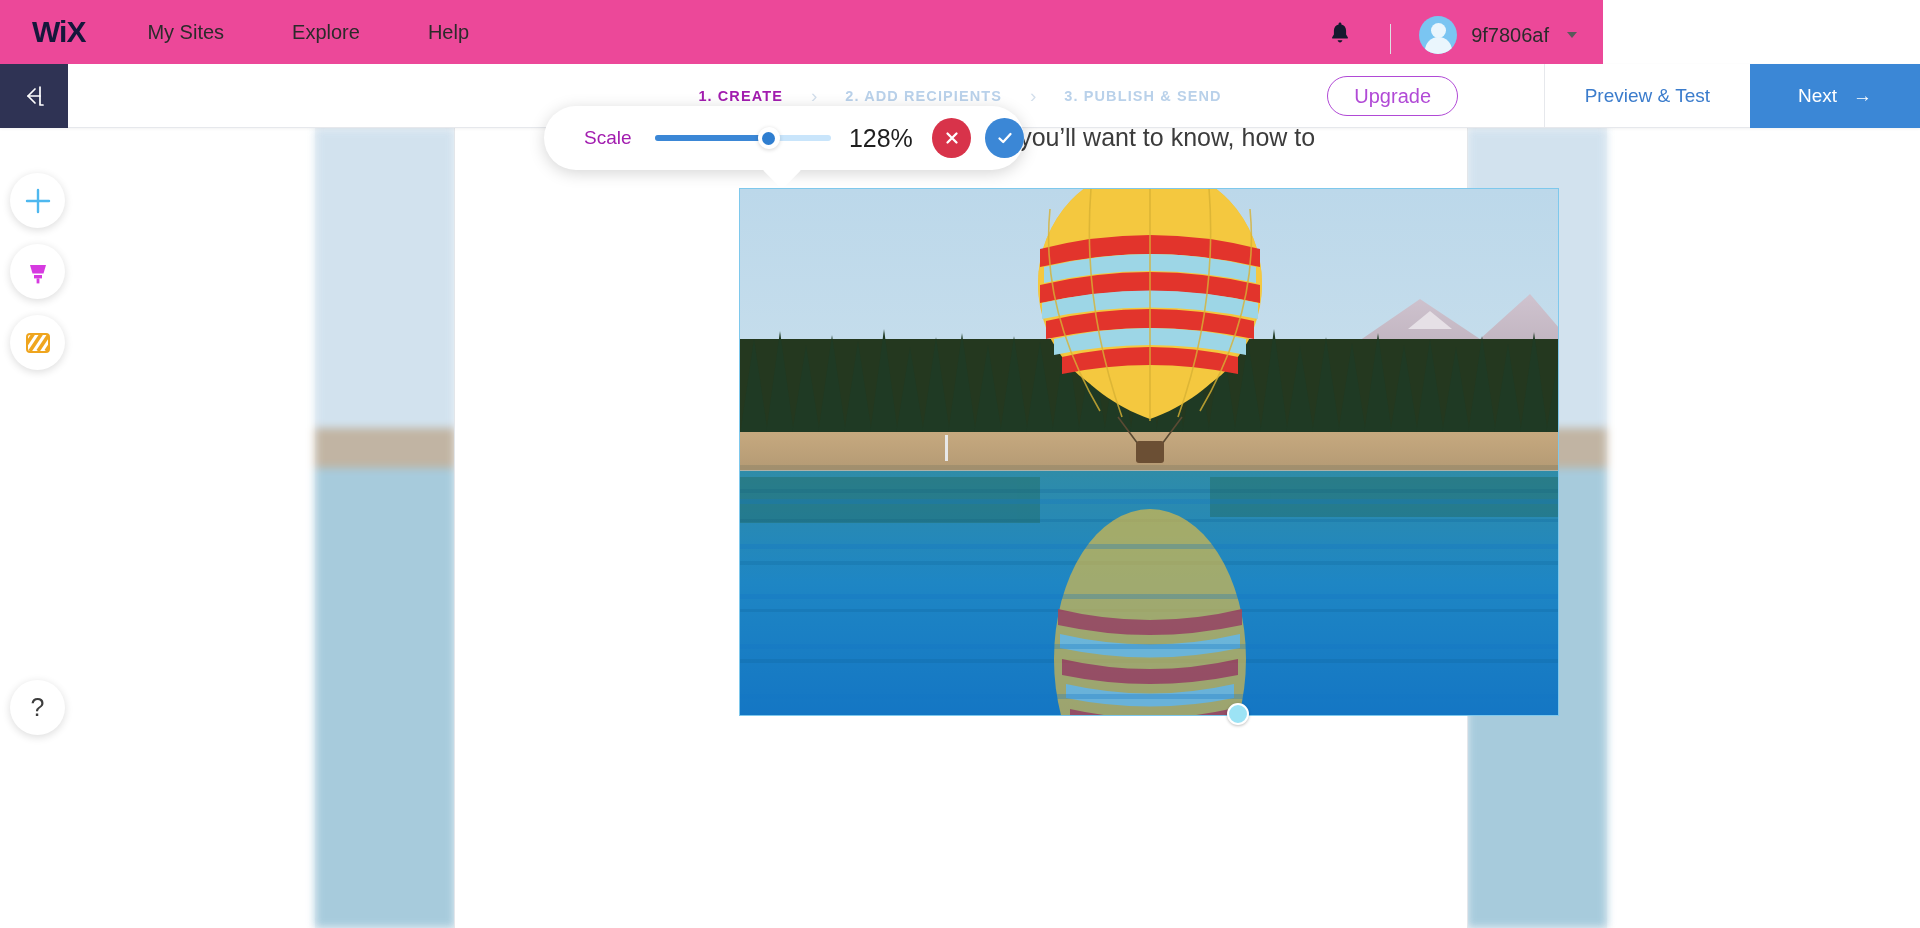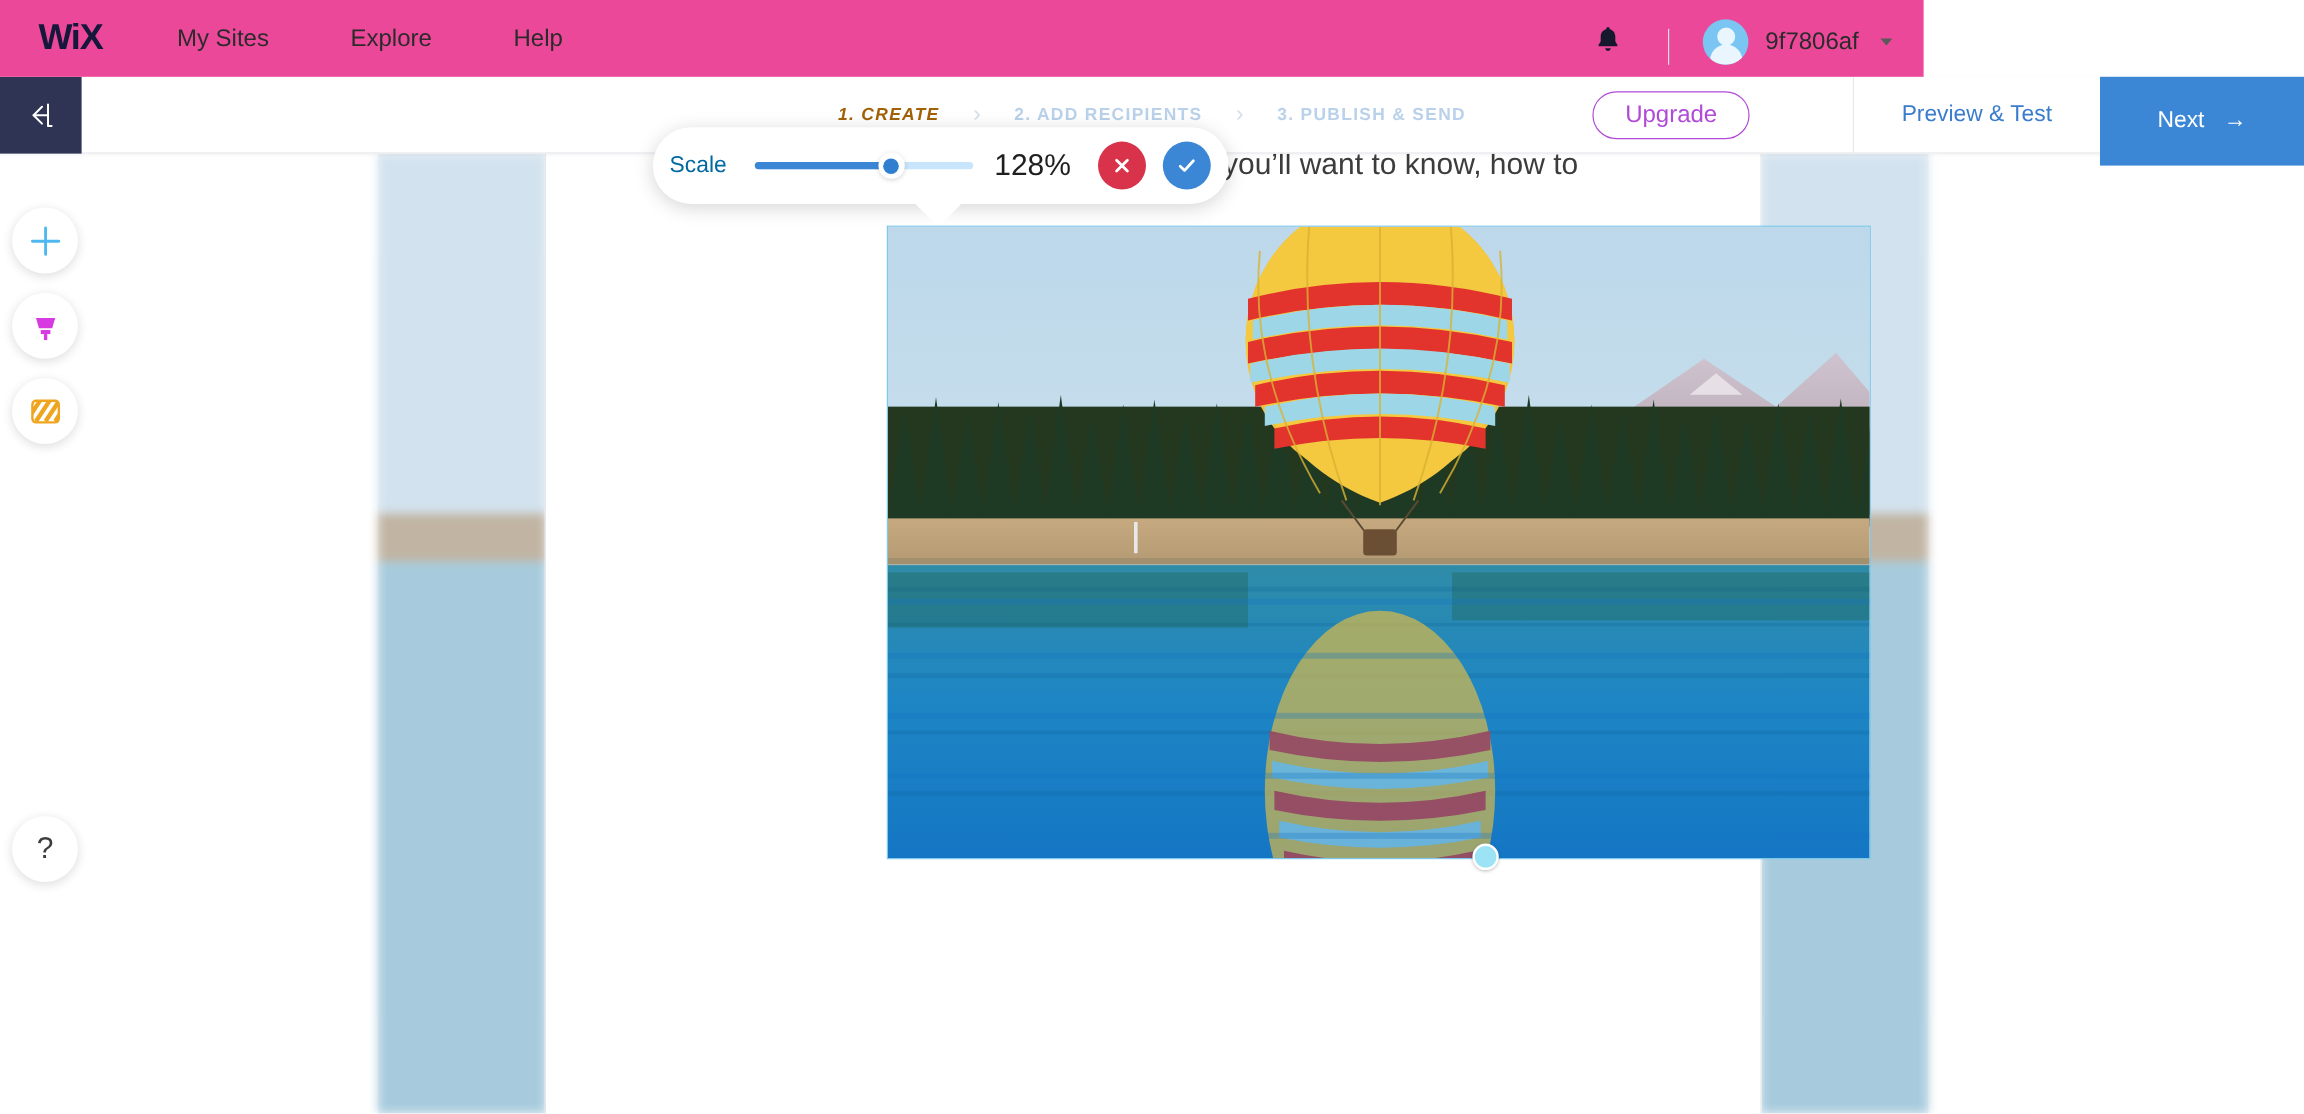--- a/index.html
+++ b/index.html
@@ -76,38 +76,38 @@
     flex: none;
   }
   .steps {
     position: absolute; left: 50%; transform: translateX(-50%);
     display: flex; align-items: center; gap: 0;
   }
   .step {
     font-size: 14.5px; font-weight: bold; letter-spacing: 1.1px;
     color: #b9d1ea;
   }
-  .step.active { color: #a16207; font-style: italic; }
+  .step.active { color: #a21caf; }
   .step-sep {
     color: #d3dfec; font-size: 19px; margin: 0 28px; font-weight: 300;
   }
   .upgrade-btn {
     position: absolute; right: 462px;
     padding: 9px 26px; border: 1px solid #b14ad6; border-radius: 20px;
     color: #b14ad6; font-size: 20px; background: #fff;
     line-height: 1;
   }
   .preview-btn {
     position: absolute; right: 170px; top: 0; height: 64px;
     display: flex; align-items: center; padding: 0 40px;
     font-size: 19px; color: #3b7ccc;
     border-left: 1px solid #e6e8ec;
   }
   .next-btn {
-    position: absolute; right: 0; top: 0; width: 170px; height: 74px;
+    position: absolute; right: 0; top: 0; width: 170px; height: 64px;
     background: #3b87d6; color: #fff; font-size: 19px;
     display: flex; align-items: center; justify-content: center; gap: 16px;
   }
 
   
   .sidebar {
     position: absolute; top: 128px; left: 0;
     width: 90px; height: 800px; background: #ffffff;
     z-index: 30;
   }
@@ -178,21 +178,21 @@
     position: absolute; left: 544px; top: 106px;
     width: 480px; height: 64px; border-radius: 34px;
     background: #ffffff; box-shadow: 0 3px 16px rgba(0,0,0,0.17);
     display: flex; align-items: center; z-index: 60;
   }
   .scale-popup:after {
     content: ""; position: absolute; left: 223px; bottom: -13px;
     width: 30px; height: 30px; background: #fff; transform: rotate(45deg);
     border-radius: 5px; z-index: -1;
   }
-  .scale-label { font-size: 19px; color: #0369a1; margin-left: 14px; }
+  .scale-label { font-size: 19px; color: #a21caf; margin-left: 40px; }
   .slider {
     position: relative; width: 182px; height: 6px; border-radius: 3px;
     background: #c9e5fb; margin-left: 23px;
   }
   .slider .fill {
     position: absolute; left: 0; top: 0; height: 6px; width: 113px;
     border-radius: 3px; background: #3b87d6;
   }
   .slider .thumb {
     position: absolute; left: 103px; top: -8px;

